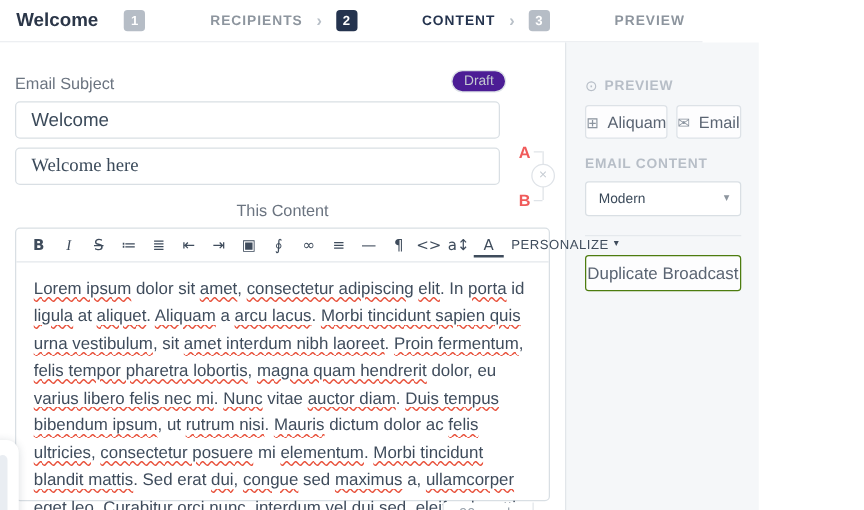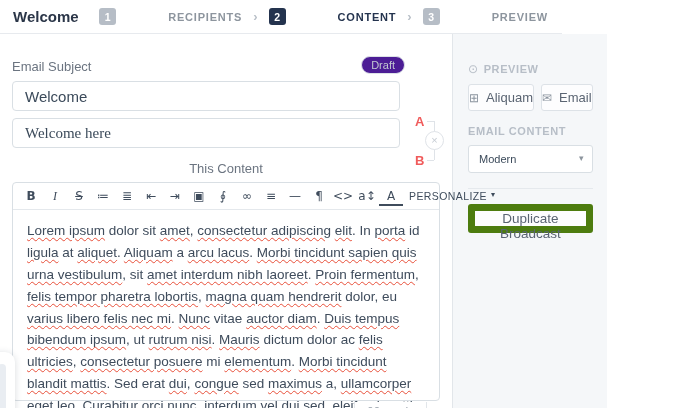--- a/index.html
+++ b/index.html
@@ -79,21 +79,21 @@
   .sb-btn { flex:1; height:27px; background:#fdfdfe; border:1px solid #dde2e7; border-radius:3px;
             font-size:13px; color:#5a6472; display:flex; align-items:center; justify-content:center;
             gap:7px; cursor:pointer; }
   .sb-btn .ico { font-size:12px; color:#8b949f; }
   .sb-select { position:relative; margin-top:8px; }
   .sb-select select { width:100%; height:28px; border:1px solid #d9dfe4; border-radius:3px; background:#fff;
             font-size:11px; color:#3b4a5a; padding:0 10px; appearance:none; -webkit-appearance:none;
             font-family:"Liberation Sans","DejaVu Sans",sans-serif; cursor:pointer; }
   .sb-select .caret { position:absolute; right:9px; top:8px; font-size:9px; color:#8d959e; pointer-events:none; }
   .sb-divider { height:1px; background:#e5e9ed; margin-top:15px; }
-  .sb-duplicate { width:100%; height:29px; margin-top:15px; background:#fdfdfe; border:7px solid #4d7c0f;
+  .sb-duplicate { width:100%; height:29px; margin-top:15px; background:#fdfdfe; border:1px solid #4d7c0f;
             border-radius:3px; font-size:13.5px; color:#5a6472; cursor:pointer; }
 
   
   .flyout { position:absolute; left:-6px; top:318px; width:21px; height:96px; background:#fff;
             border-radius:0 10px 0 0; box-shadow:0 1px 7px rgba(40,55,70,.18); }
   .flyout-strip { position:absolute; left:4px; top:12px; width:8px; height:84px; background:#e9edf2;
             border-radius:4px 4px 0 0; }
 </style>
 </head>
 <body>

